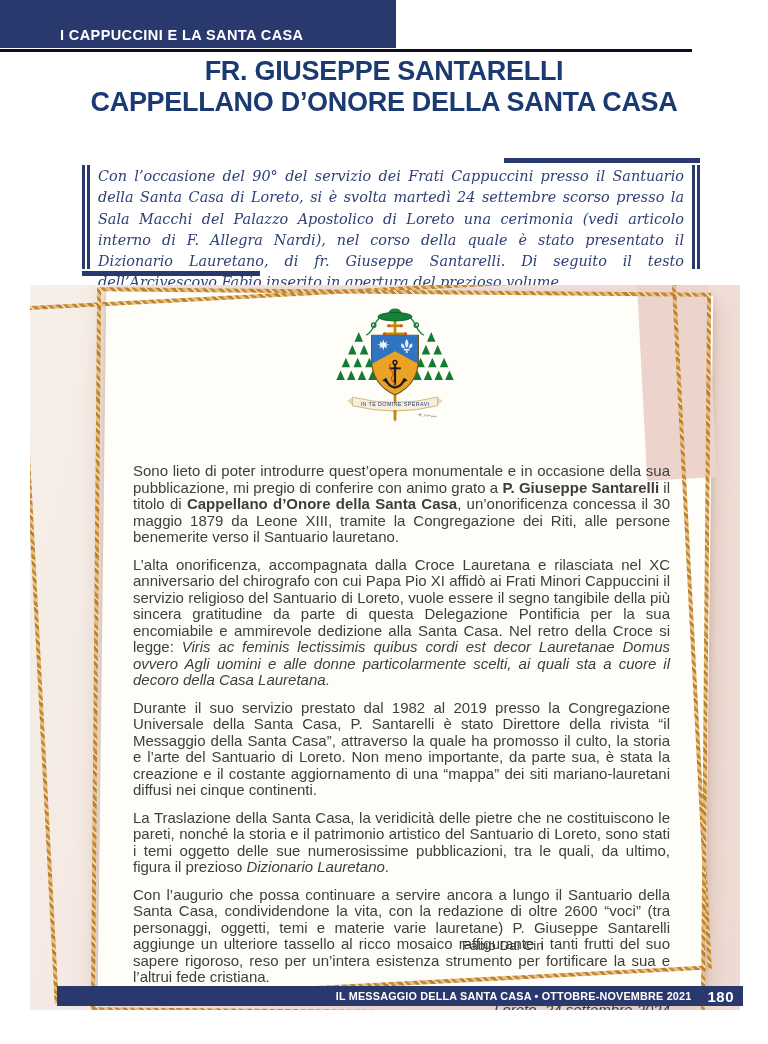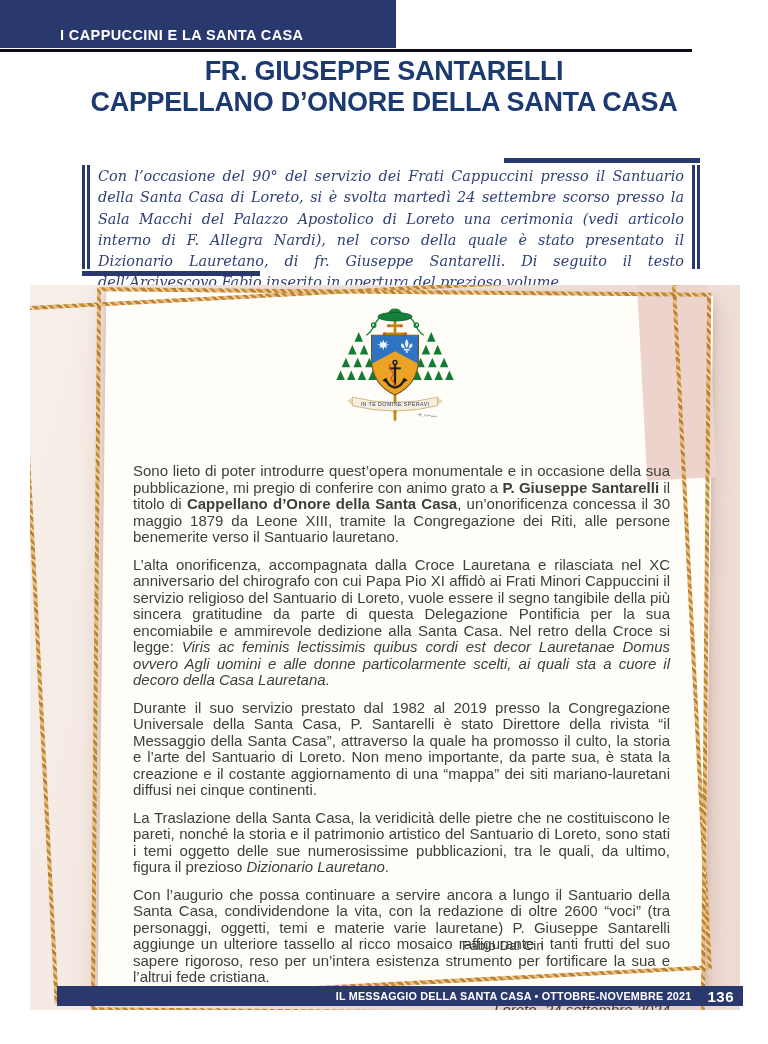--- a/index.html
+++ b/index.html
@@ -189,16 +189,16 @@
       <p class="dateline">Loreto, 24 settembre 2024</p>
     </div>
 
     <div class="signature">
       <div class="sig-name">Fabio Dal Cin</div>
     </div>
   </div>
 
   <div class="footer-bar">
     <span class="footer-journal">IL MESSAGGIO DELLA SANTA CASA • OTTOBRE-NOVEMBRE 2021</span>
-    <span class="footer-page">136</span>
+    <span class="footer-page">180</span>
   </div>
 
 </div>
 
 </body></html>

